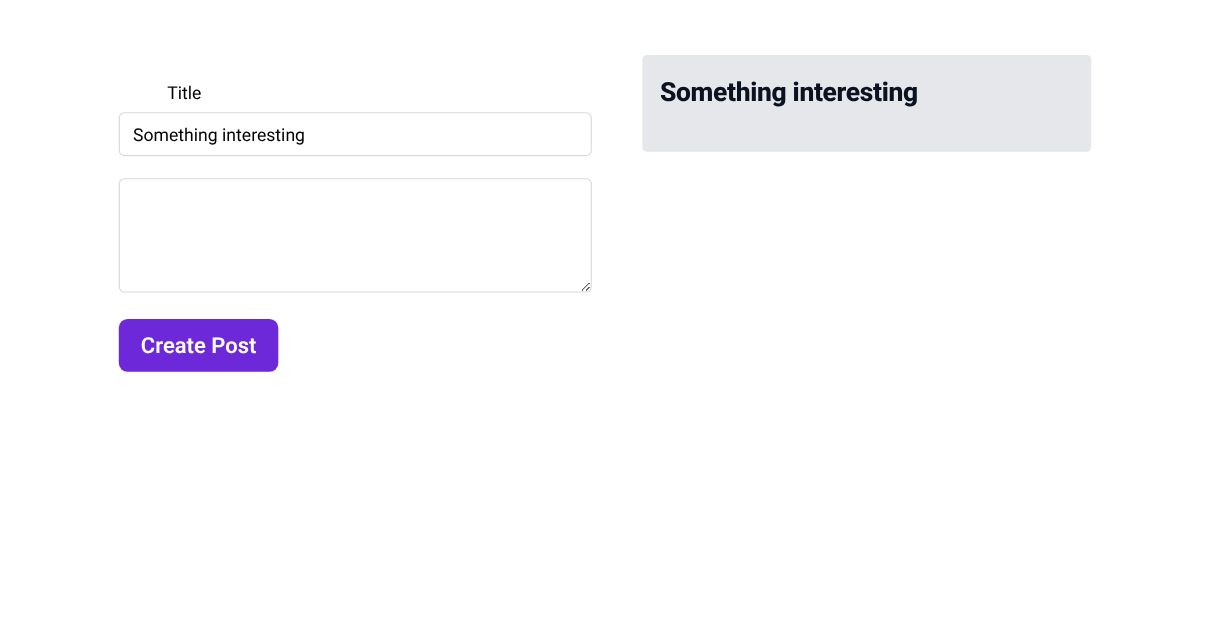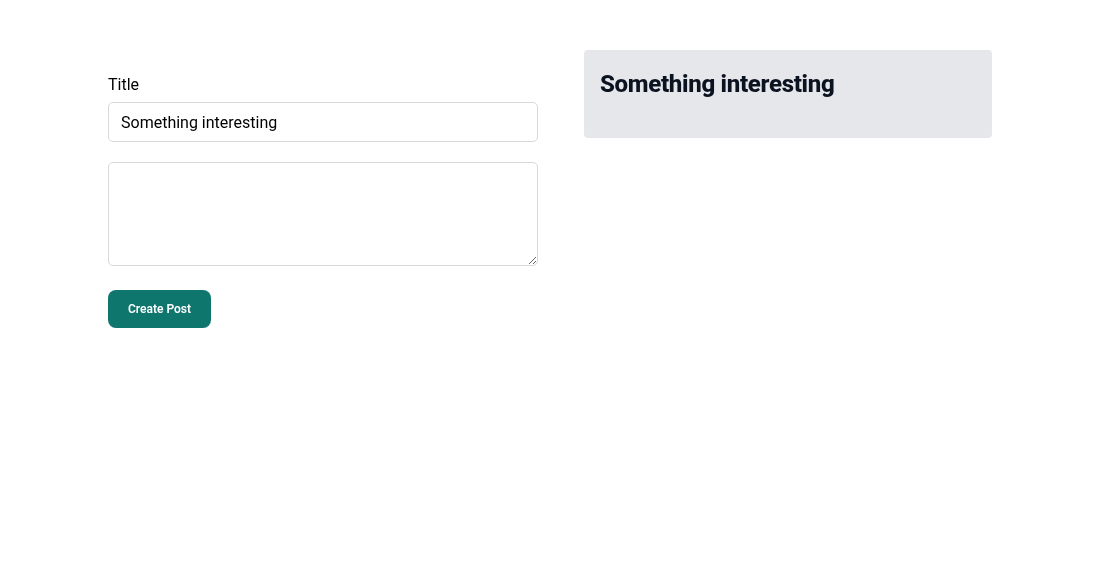--- a/index.html
+++ b/index.html
@@ -27,20 +27,21 @@
     }
     .form-group {
       margin-bottom: 20px;
     }
     .form-label {
       display: block;
       font-size: 16px;
       color: #000000;
       margin-bottom: 8px;
       font-weight: 400;
+      margin-left: 44px;
     }
     .text-input {
       width: 100%;
       height: 40px;
       padding: 8px 12px;
       font-size: 16px;
       border: 1px solid #d9d9d9;
       border-radius: 5px;
       background: #ffffff;
       color: #000000;
@@ -52,26 +53,26 @@
       padding: 10px 12px;
       font-size: 16px;
       border: 1px solid #d9d9d9;
       border-radius: 5px;
       background: #ffffff;
       color: #000000;
       font-family: inherit;
       resize: both;
     }
     .submit-button {
-      background: #0f766e;
+      background: #6d28d9;
       color: #ffffff;
       border: none;
       border-radius: 8px;
       padding: 12px 20px;
-      font-size: 12px;
+      font-size: 20px;
       font-weight: 600;
       cursor: pointer;
       font-family: inherit;
     }
     .preview-card {
       background: #e5e7eb;
       border-radius: 4px;
       padding: 20px 16px 40px 16px;
     }
     .preview-title {

